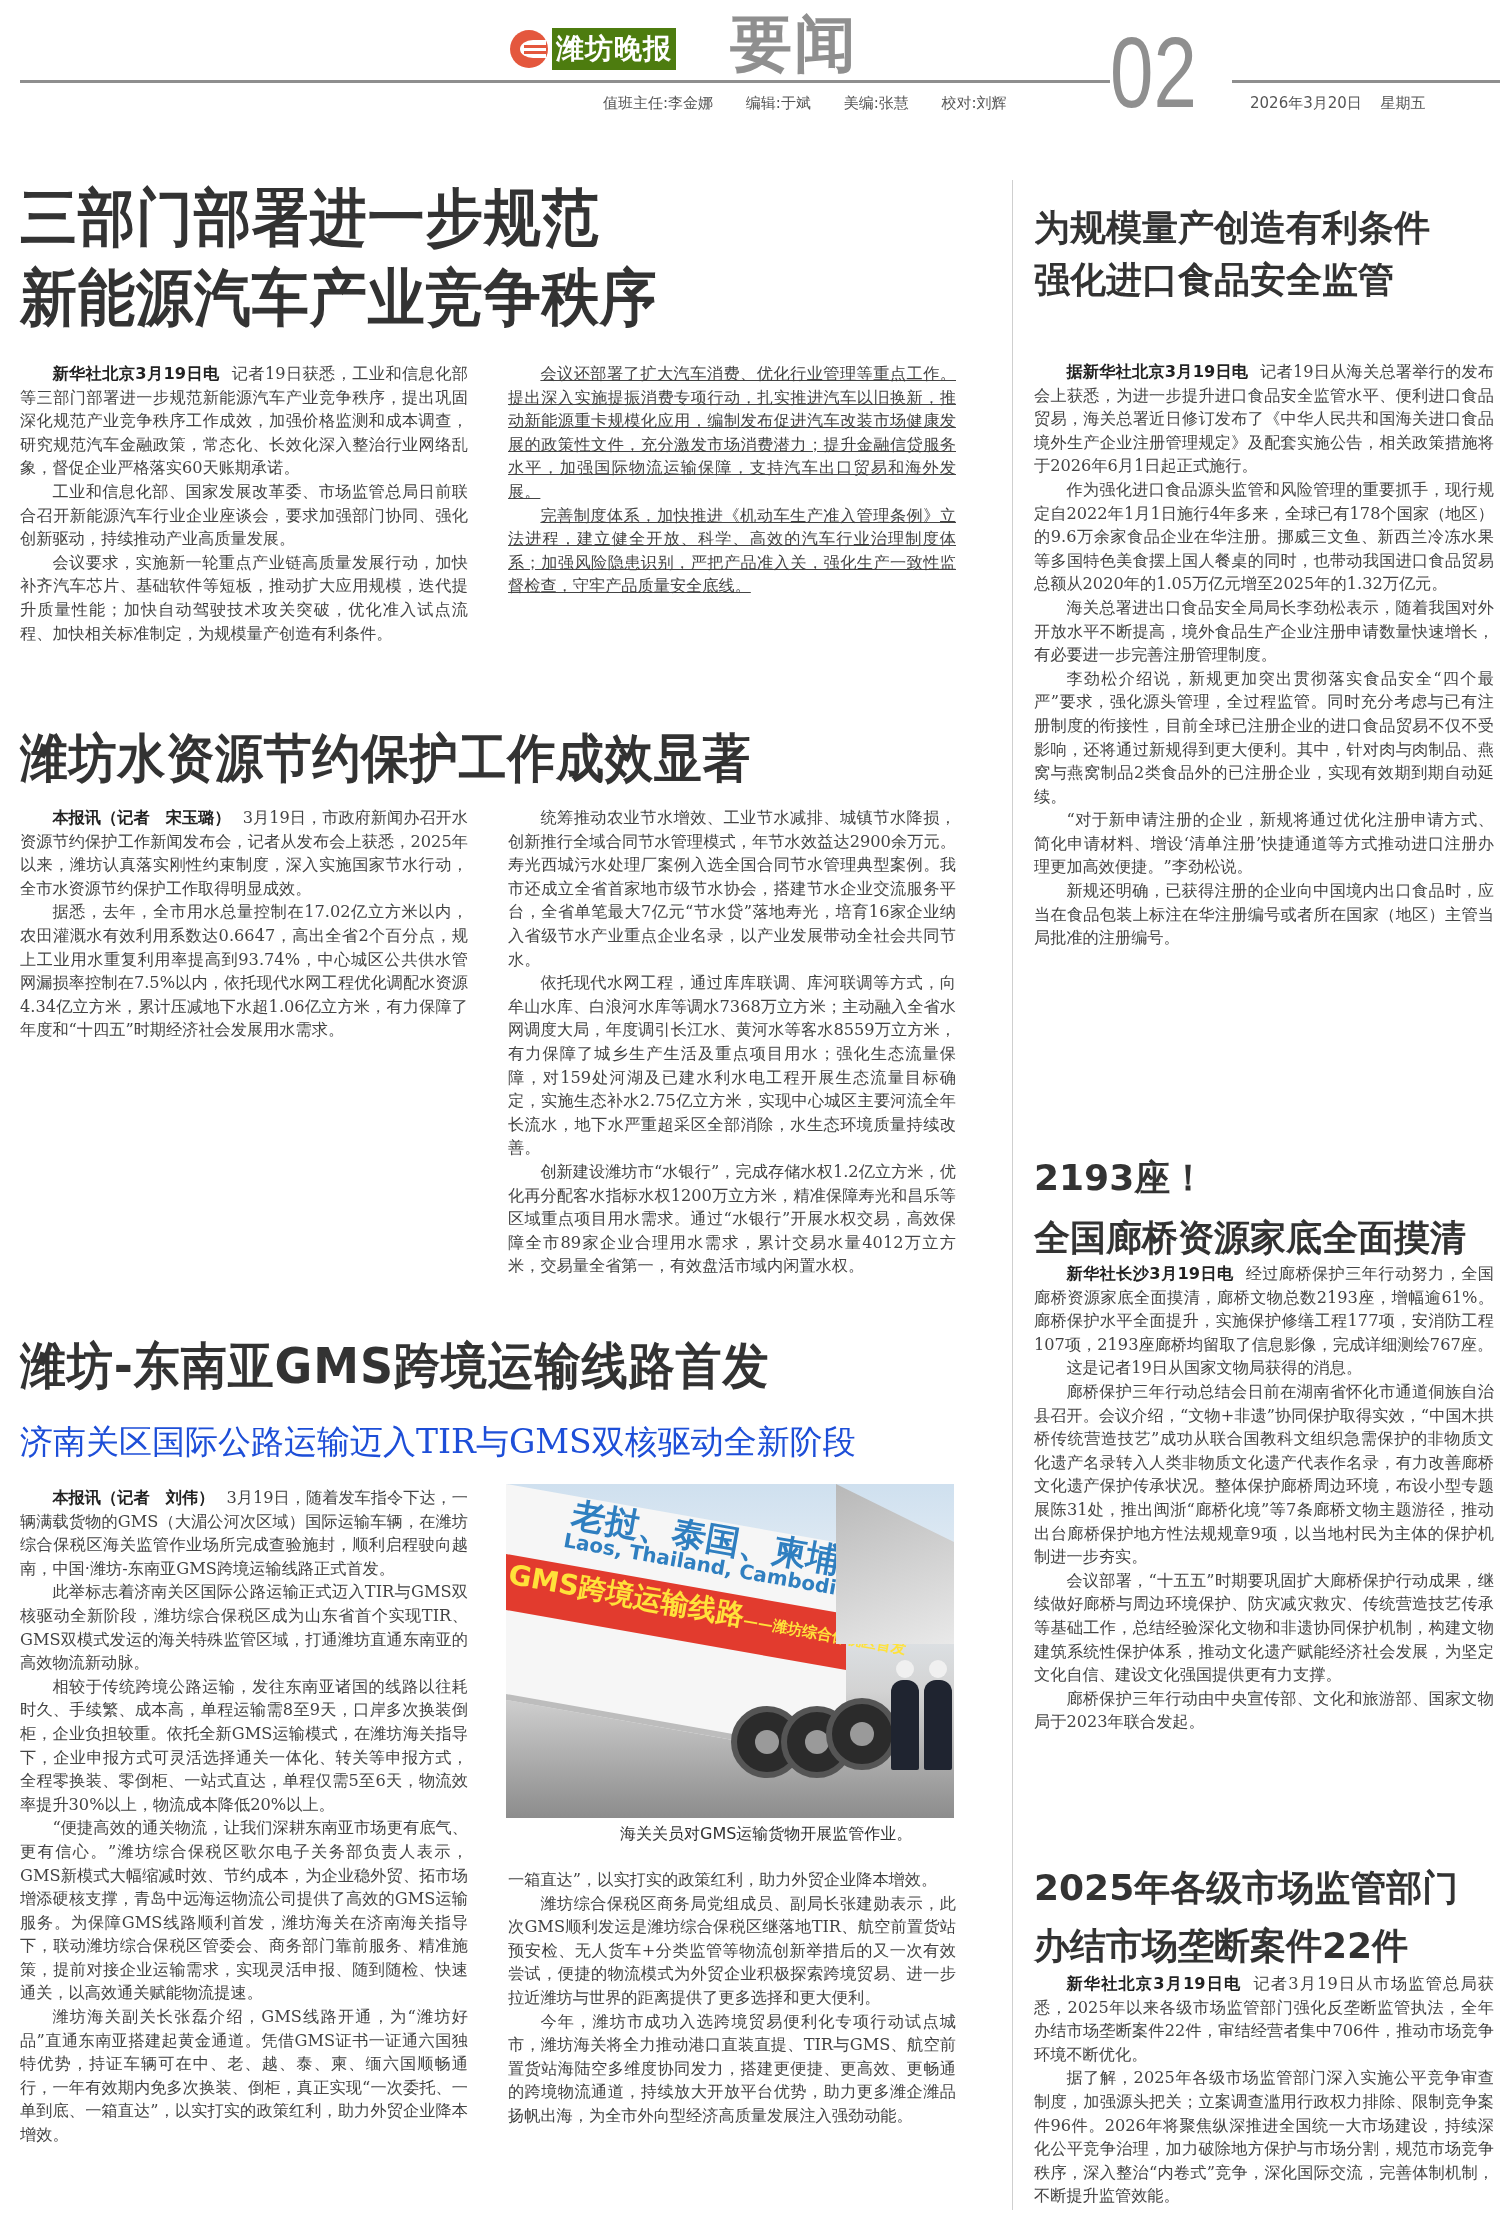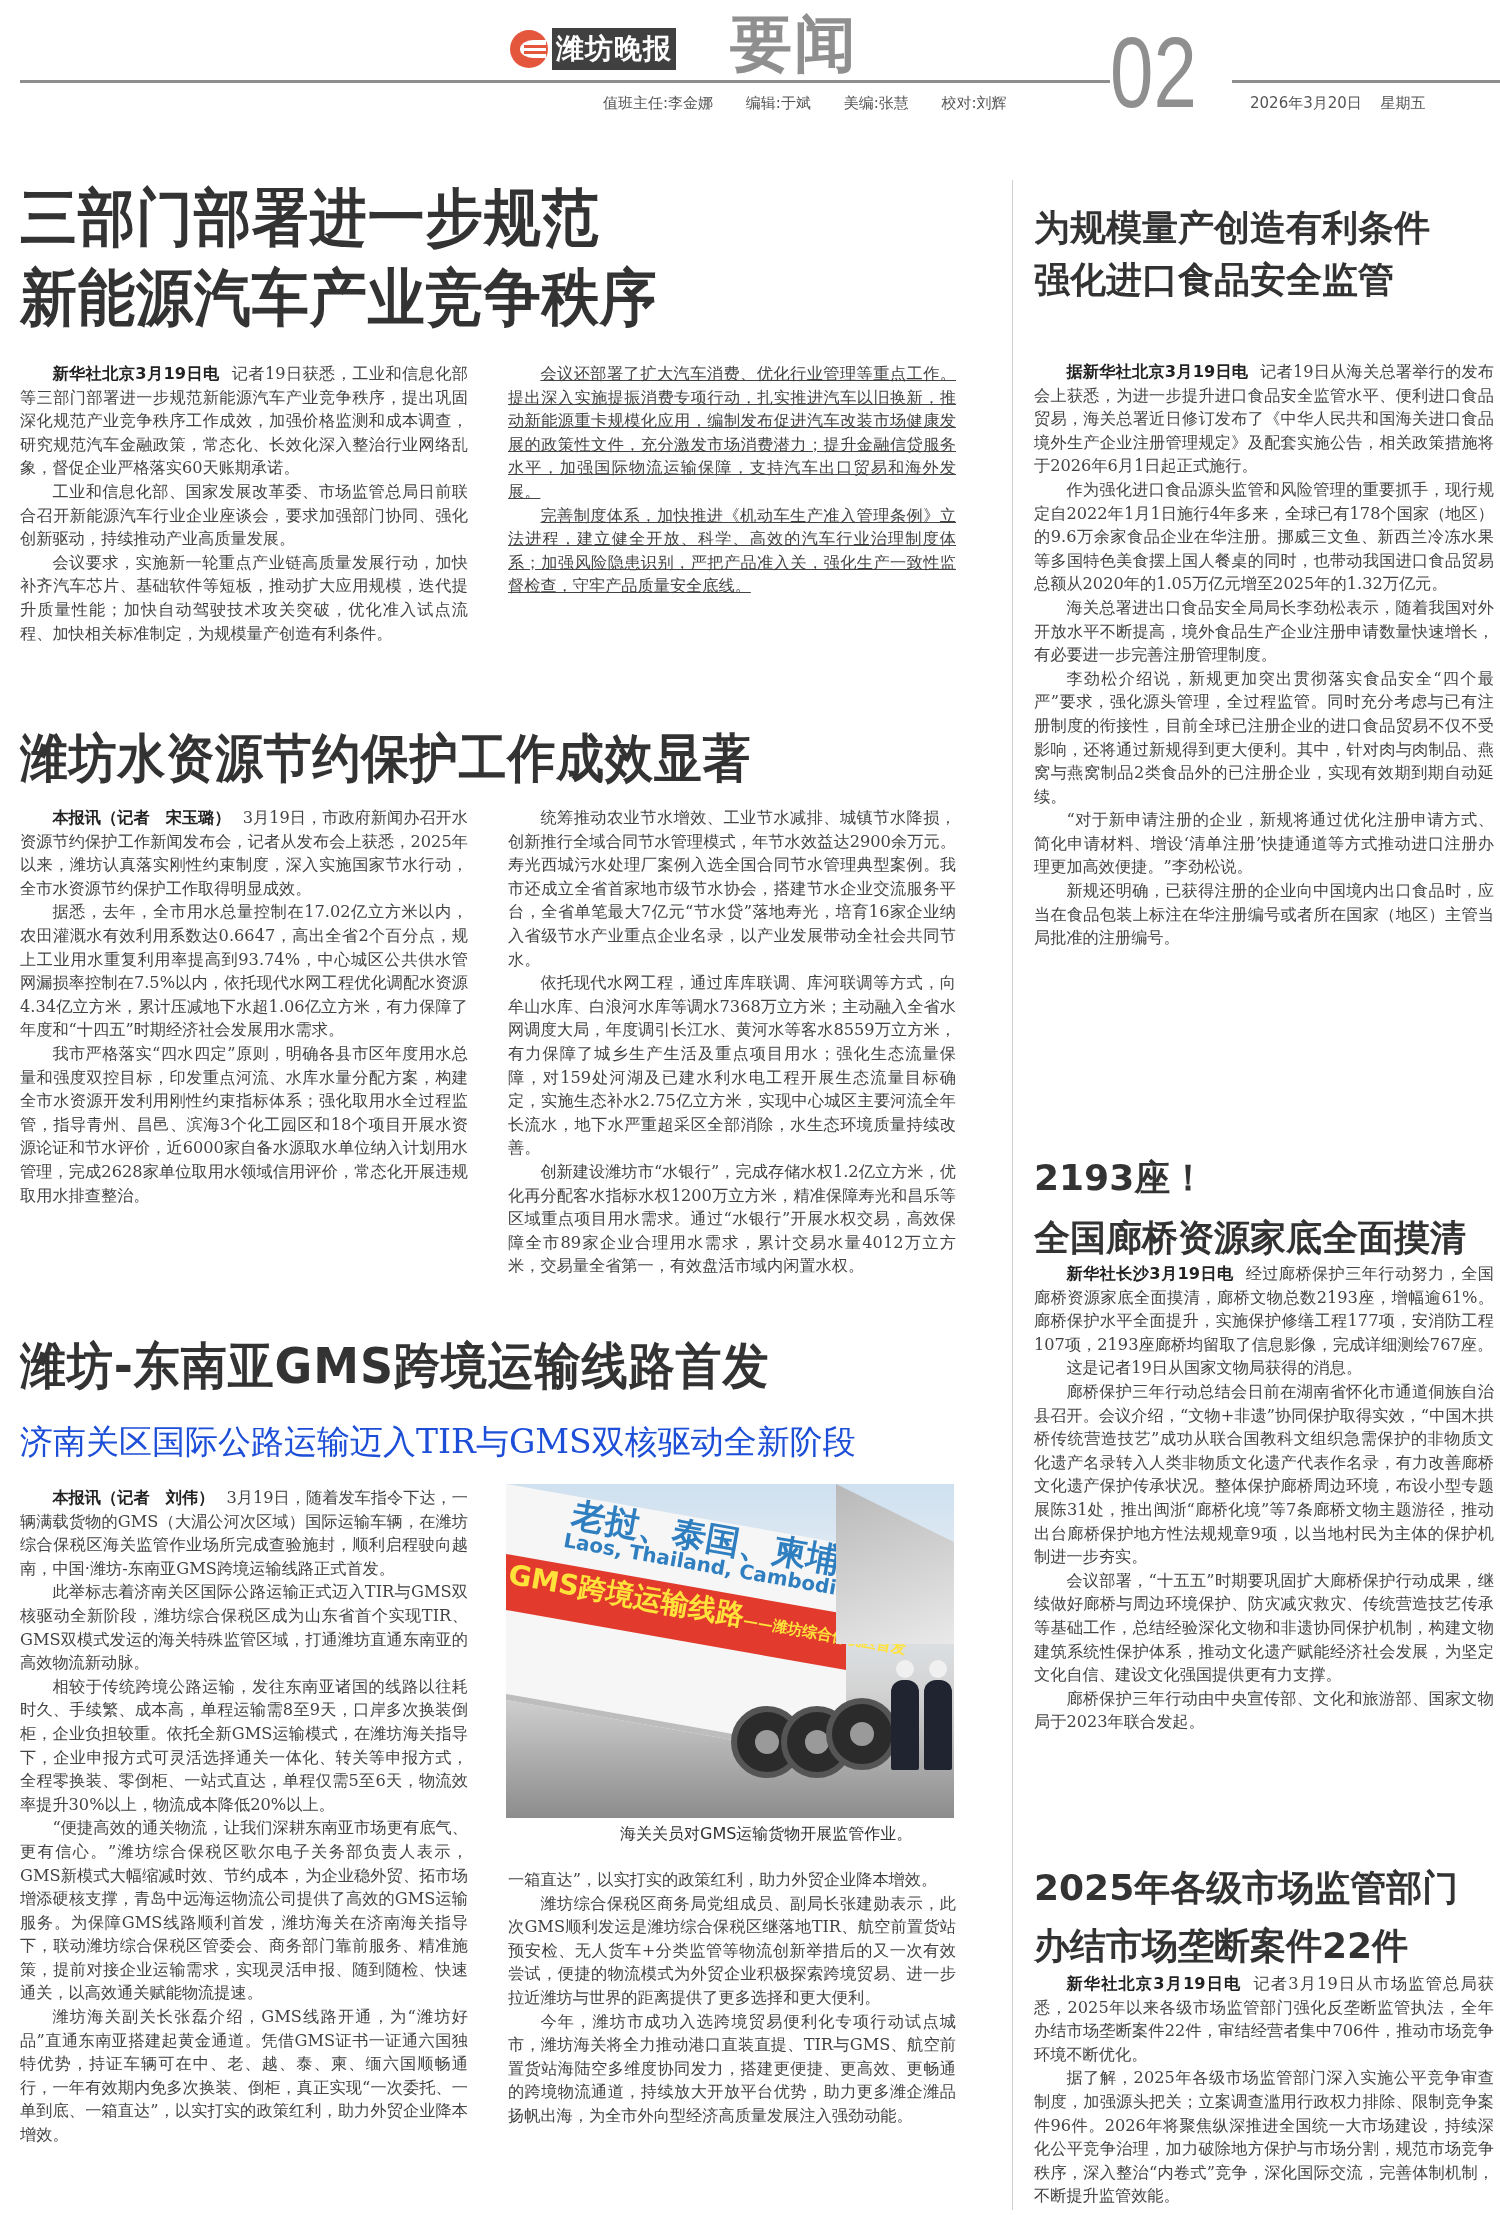--- a/index.html
+++ b/index.html
@@ -6,21 +6,21 @@
   body{width:1500px;height:2215px;position:relative;overflow:hidden;
        font-family:"DejaVu Serif","Liberation Serif",serif;color:#3a3a3a;}
   .abs{position:absolute;}
   
   .mast-rule{position:absolute;height:3px;background:#8e8e8e;top:80px;}
   .logo{position:absolute;left:510px;top:28px;display:flex;align-items:center;}
   .logo-mark{width:38px;height:38px;border-radius:50%;background:#e4573d;position:relative;}
   .logo-mark:after{content:"";position:absolute;left:10px;top:10px;width:26px;height:18px;background:#fff;border-radius:50% 0 0 50%;}
   .logo-mark i{position:absolute;left:14px;top:15px;width:22px;height:3px;background:#e4573d;z-index:2;}
   .logo-mark b{position:absolute;left:14px;top:21px;width:22px;height:3px;background:#e4573d;z-index:2;}
-  .logo-box{background:#404040;color:#fff;font-family:"DejaVu Sans","Liberation Sans",sans-serif;font-weight:bold;font-size:28px;padding:2px 4px;margin-left:4px;letter-spacing:1px;}
+  .logo-box{background:#4d7c0f;color:#fff;font-family:"DejaVu Sans","Liberation Sans",sans-serif;font-weight:bold;font-size:28px;padding:2px 4px;margin-left:4px;letter-spacing:1px;}
   .section{position:absolute;left:730px;top:2px;font-family:"DejaVu Sans",sans-serif;font-weight:bold;font-size:62px;color:#8f8f8f;letter-spacing:2px;}
   .pagenum{position:absolute;left:1110px;top:22px;font-family:"Liberation Sans",sans-serif;font-size:100px;color:#8f8f8f;line-height:1;transform:scaleX(0.78);transform-origin:left top;}
   .staff{position:absolute;left:603px;top:94px;font-family:"DejaVu Sans",sans-serif;font-size:15px;color:#555;word-spacing:10px;}
   .staff span{margin-right:18px;}
   .date{position:absolute;left:1250px;top:94px;font-family:"DejaVu Sans",sans-serif;font-size:15px;color:#555;}
   .date span{margin-right:14px;}
   .vrule{position:absolute;left:1012px;top:180px;width:1px;height:2030px;background:#cfcfcf;}
   
   .hl{position:absolute;font-family:"DejaVu Sans","Liberation Sans",sans-serif;font-weight:bold;color:#333;letter-spacing:1px;}
   .hl-big{font-size:60px;line-height:80px;transform:scaleX(0.92);transform-origin:left top;}
@@ -88,21 +88,20 @@
 </div>
 <div class="col" style="left:508px;top:362px;width:448px;text-decoration:underline;">
   <p>会议还部署了扩大汽车消费、优化行业管理等重点工作。提出深入实施提振消费专项行动，扎实推进汽车以旧换新，推动新能源重卡规模化应用，编制发布促进汽车改装市场健康发展的政策性文件，充分激发市场消费潜力；提升金融信贷服务水平，加强国际物流运输保障，支持汽车出口贸易和海外发展。</p>
   <p>完善制度体系，加快推进《机动车生产准入管理条例》立法进程，建立健全开放、科学、高效的汽车行业治理制度体系；加强风险隐患识别，严把产品准入关，强化生产一致性监督检查，守牢产品质量安全底线。</p>
 </div>
 
 <div class="hl hl-mid" style="left:20px;top:728px;">潍坊水资源节约保护工作成效显著</div>
 <div class="col" style="left:20px;top:806px;width:448px;">
   <p><span class="dl">本报讯（记者　宋玉璐）</span><span>3月19日，市政府新闻办召开水资源节约保护工作新闻发布会，记者从发布会上获悉，2025年以来，潍坊认真落实刚性约束制度，深入实施国家节水行动，全市水资源节约保护工作取得明显成效。</span></p>
   <p>据悉，去年，全市用水总量控制在17.02亿立方米以内，农田灌溉水有效利用系数达0.6647，高出全省2个百分点，规上工业用水重复利用率提高到93.74%，中心城区公共供水管网漏损率控制在7.5%以内，依托现代水网工程优化调配水资源4.34亿立方米，累计压减地下水超1.06亿立方米，有力保障了年度和“十四五”时期经济社会发展用水需求。</p>
-  <p>我市严格落实“四水四定”原则，明确各县市区年度用水总量和强度双控目标，印发重点河流、水库水量分配方案，构建全市水资源开发利用刚性约束指标体系；强化取用水全过程监管，指导青州、昌邑、滨海3个化工园区和18个项目开展水资源论证和节水评价，近6000家自备水源取水单位纳入计划用水管理，完成2628家单位取用水领域信用评价，常态化开展违规取用水排查整治。</p>
 </div>
 <div class="col" style="left:508px;top:806px;width:448px;">
   <p>统筹推动农业节水增效、工业节水减排、城镇节水降损，创新推行全域合同节水管理模式，年节水效益达2900余万元。寿光西城污水处理厂案例入选全国合同节水管理典型案例。我市还成立全省首家地市级节水协会，搭建节水企业交流服务平台，全省单笔最大7亿元“节水贷”落地寿光，培育16家企业纳入省级节水产业重点企业名录，以产业发展带动全社会共同节水。</p>
   <p>依托现代水网工程，通过库库联调、库河联调等方式，向牟山水库、白浪河水库等调水7368万立方米；主动融入全省水网调度大局，年度调引长江水、黄河水等客水8559万立方米，有力保障了城乡生产生活及重点项目用水；强化生态流量保障，对159处河湖及已建水利水电工程开展生态流量目标确定，实施生态补水2.75亿立方米，实现中心城区主要河流全年长流水，地下水严重超采区全部消除，水生态环境质量持续改善。</p>
   <p>创新建设潍坊市“水银行”，完成存储水权1.2亿立方米，优化再分配客水指标水权1200万立方米，精准保障寿光和昌乐等区域重点项目用水需求。通过“水银行”开展水权交易，高效保障全市89家企业合理用水需求，累计交易水量4012万立方米，交易量全省第一，有效盘活市域内闲置水权。</p>
 </div>
 
 <div class="hl hl-mid" style="left:20px;top:1336px;font-size:50px;">潍坊-东南亚GMS跨境运输线路首发</div>
 <div class="sub" style="left:20px;top:1420px;">济南关区国际公路运输迈入TIR与GMS双核驱动全新阶段</div>
 

